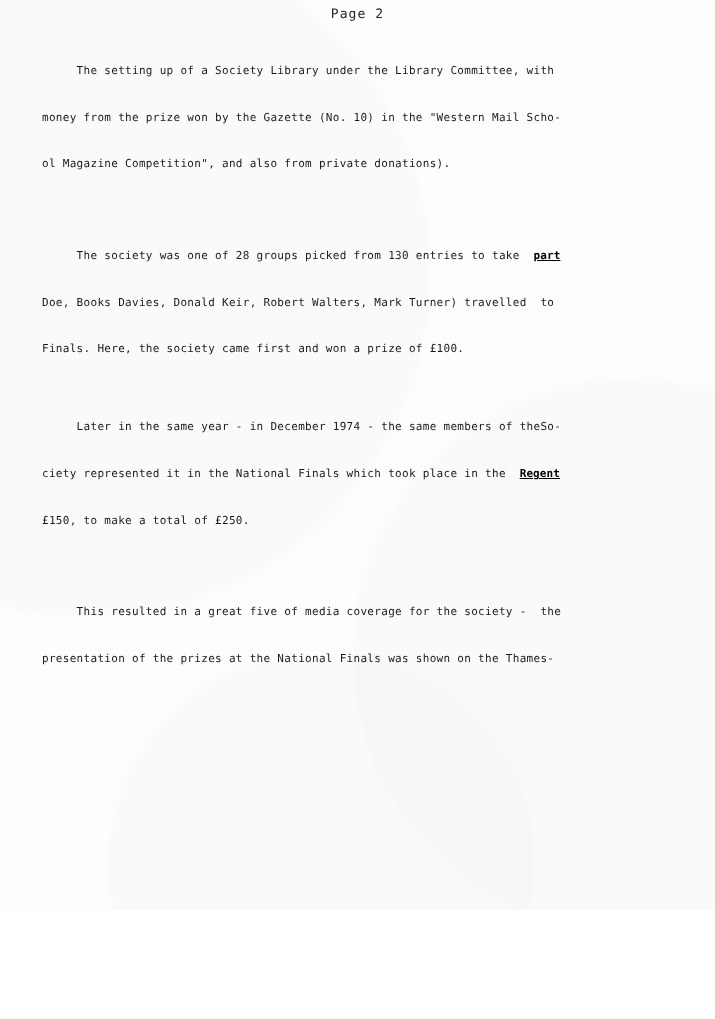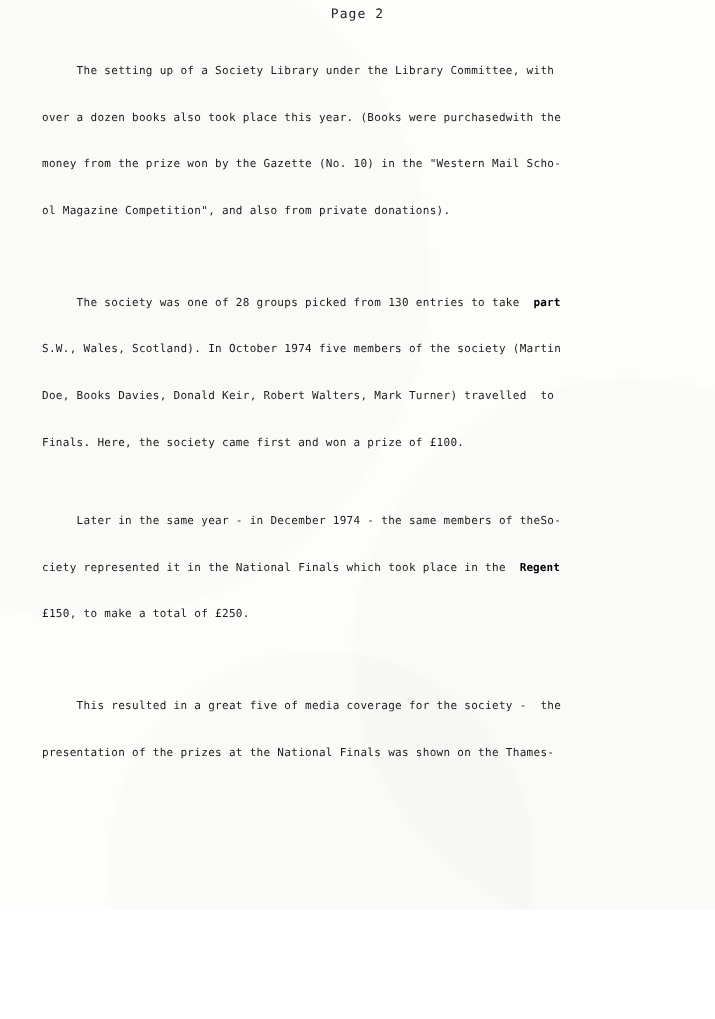--- a/index.html
+++ b/index.html
@@ -66,43 +66,42 @@
   .para.gap-before { margin-top: 13.5px; }
   .para.tight-before { margin-top: 0px; }
 
   .ln { display: block; }
 
   
   .bold {
     font-weight: 700;
     letter-spacing: 0.1px;
     color: #000;
+    text-decoration: underline;
   }
 </style>
 </head>
 <body>
 
 <div class="page">
   <div class="sheet">
 
     <div class="tw page-head">Page 2</div>
 
     <div class="body-block">
 
       <div class="tw para" style="margin-top:9px;">
         <span class="ln">     The setting up of a Society Library under the Library Committee, with</span>
-        <span class="ln">over a dozen books also took place this year. (Books were purchasedwith the</span>
         <span class="ln">money from the prize won by the Gazette (No. 10) in the "Western Mail Scho-</span>
         <span class="ln">ol Magazine Competition", and also from private donations).</span>
       </div>
 
 
       <div class="tw para gap-before">
         <span class="ln">     The society was one of 28 groups picked from 130 entries to take  <span class="bold">part</span></span>
-        <span class="ln">S.W., Wales, Scotland). In October 1974 five members of the society (Martin</span>
         <span class="ln">Doe, Books Davies, Donald Keir, Robert Walters, Mark Turner) travelled  to</span>
         <span class="ln">Finals. Here, the society came first and won a prize of £100.</span>
       </div>
 
       <div class="tw para tight-before">
         <span class="ln">     Later in the same year - in December 1974 - the same members of theSo-</span>
         <span class="ln">ciety represented it in the National Finals which took place in the  <span class="bold">Regent</span></span>
         <span class="ln">£150, to make a total of £250.</span>
       </div>
 

